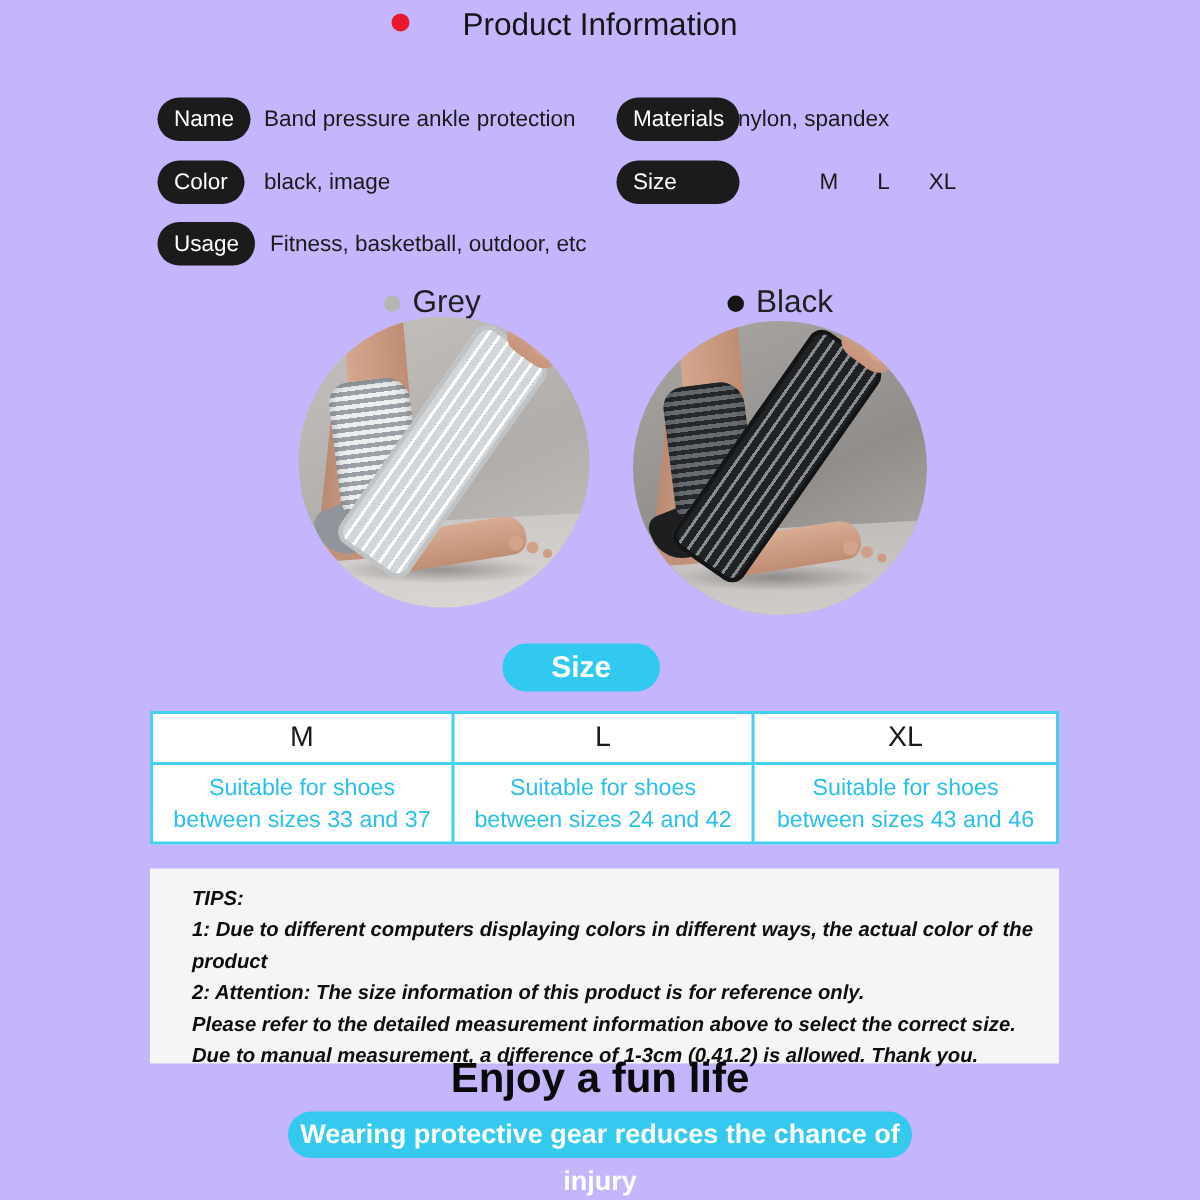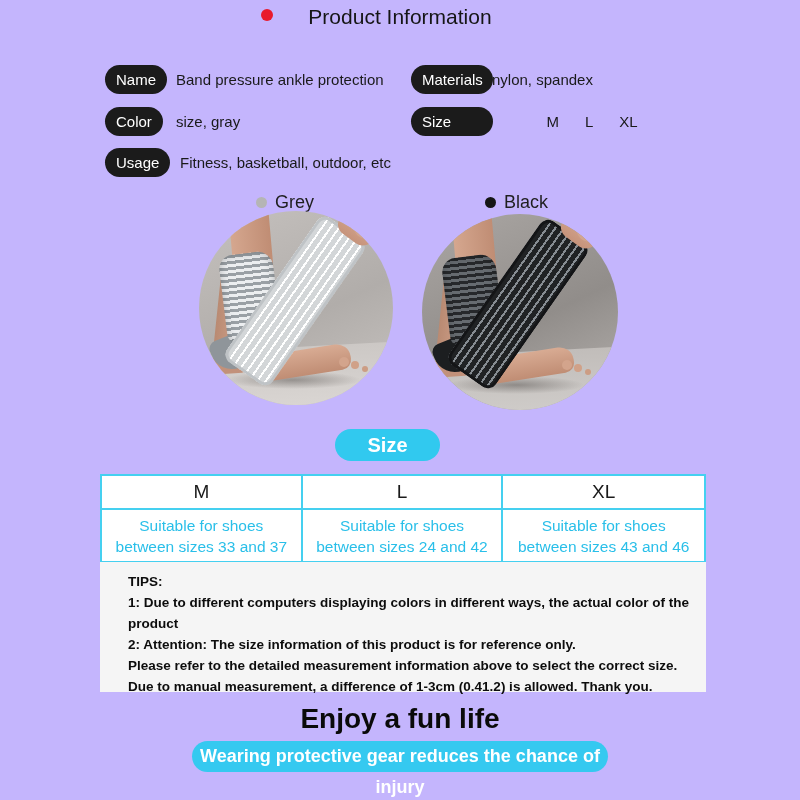--- a/index.html
+++ b/index.html
@@ -23,21 +23,21 @@
   .p-size{left:411px;top:107px;}
   .p-usage{left:105px;top:148px;}
   .spec-value{position:absolute;height:29px;line-height:29px;font-size:15px;color:#1a1a1a;}
   .v-name{left:176px;top:65px;}
   .v-materials{left:492px;top:65px;width:200px;text-align:left;}
   .v-color{left:176px;top:107px;}
   .v-size{left:492px;top:107px;width:200px;display:flex;justify-content:center;gap:26px;}
   .v-usage{left:180px;top:148px;}
 
   
-  .variant-label{position:absolute;display:flex;align-items:center;gap:8px;font-size:18px;color:#1f1f1f;height:20px;}
+  .variant-label{position:absolute;display:flex;align-items:center;gap:8px;font-size:21px;color:#1f1f1f;height:20px;}
   .vl-grey{left:256px;top:192px;}
   .vl-black{left:485px;top:192px;}
   .variant-dot{width:11px;height:11px;border-radius:50%;}
   .dot-grey{background:#b5b5b5;}
   .dot-black{background:#151515;}
 
   
   .photo{position:absolute;border-radius:50%;overflow:hidden;}
   .photo-grey{left:199px;top:211px;width:194px;height:194px;
     --bgA:#c5c1be; --bgB:#b1adaa; --bgC:#c8c4c1; --floorA:#ccc8c5; --floorB:#dbd7d4;
@@ -82,22 +82,22 @@
   .size-table{position:absolute;left:100px;top:474px;width:602px;border:2px solid #45d0f0;background:#ffffff;}
   .st-row{display:grid;grid-template-columns:1fr 1fr 1fr;}
   .st-hcell{height:32px;line-height:32px;text-align:center;font-size:19px;color:#1a1a1a;
     border-right:2px solid #45d0f0;border-bottom:2px solid #45d0f0;}
   .st-hcell:last-child{border-right:none;}
   .st-cell{height:51px;text-align:center;font-size:15.5px;line-height:21px;color:#29bfe9;
     border-right:2px solid #45d0f0;padding-top:5px;box-sizing:border-box;}
   .st-cell:last-child{border-right:none;}
 
   
-  .tips-panel{position:absolute;left:100px;top:562px;width:606px;height:130px;background:#f5f5f5;
-    box-sizing:border-box;padding:9px 16px 0 28px;}
+  .tips-panel{position:absolute;left:100px;top:579px;width:606px;height:130px;background:#f5f5f5;
+    box-sizing:border-box;padding:9px 16px 0 28px;font-style:italic;}
   .tips-line{font-size:13.5px;font-weight:bold;color:#0d0d0d;line-height:21px;}
 
   
   .footer-heading{position:absolute;left:0;right:0;top:700px;margin:0;text-align:center;
     font-size:28px;font-weight:bold;color:#0a0a0a;line-height:38px;}
   .footer-banner{position:absolute;left:192px;top:741px;width:416px;height:31px;border-radius:16px;
     background:#35c9f0;color:#ffffff;font-size:18px;font-weight:bold;text-align:center;line-height:31px;}
 </style>
 </head>
 <body>
@@ -107,21 +107,21 @@
   <span class="red-dot"></span>
   <h1 class="page-title">Product Information</h1>
 
   <span class="pill p-name">Name</span>
   <span class="spec-value v-name">Band pressure ankle protection</span>
 
   <span class="pill wide p-materials">Materials</span>
   <span class="spec-value v-materials">nylon, spandex</span>
 
   <span class="pill p-color">Color</span>
-  <span class="spec-value v-color">size, gray</span>
+  <span class="spec-value v-color">black, image</span>
 
   <span class="pill wide p-size">Size</span>
   <span class="spec-value v-size">
     <span>M</span>
     <span>L</span>
     <span>XL</span>
   </span>
 
   <span class="pill p-usage">Usage</span>
   <span class="spec-value v-usage">Fitness, basketball, outdoor, etc</span>

